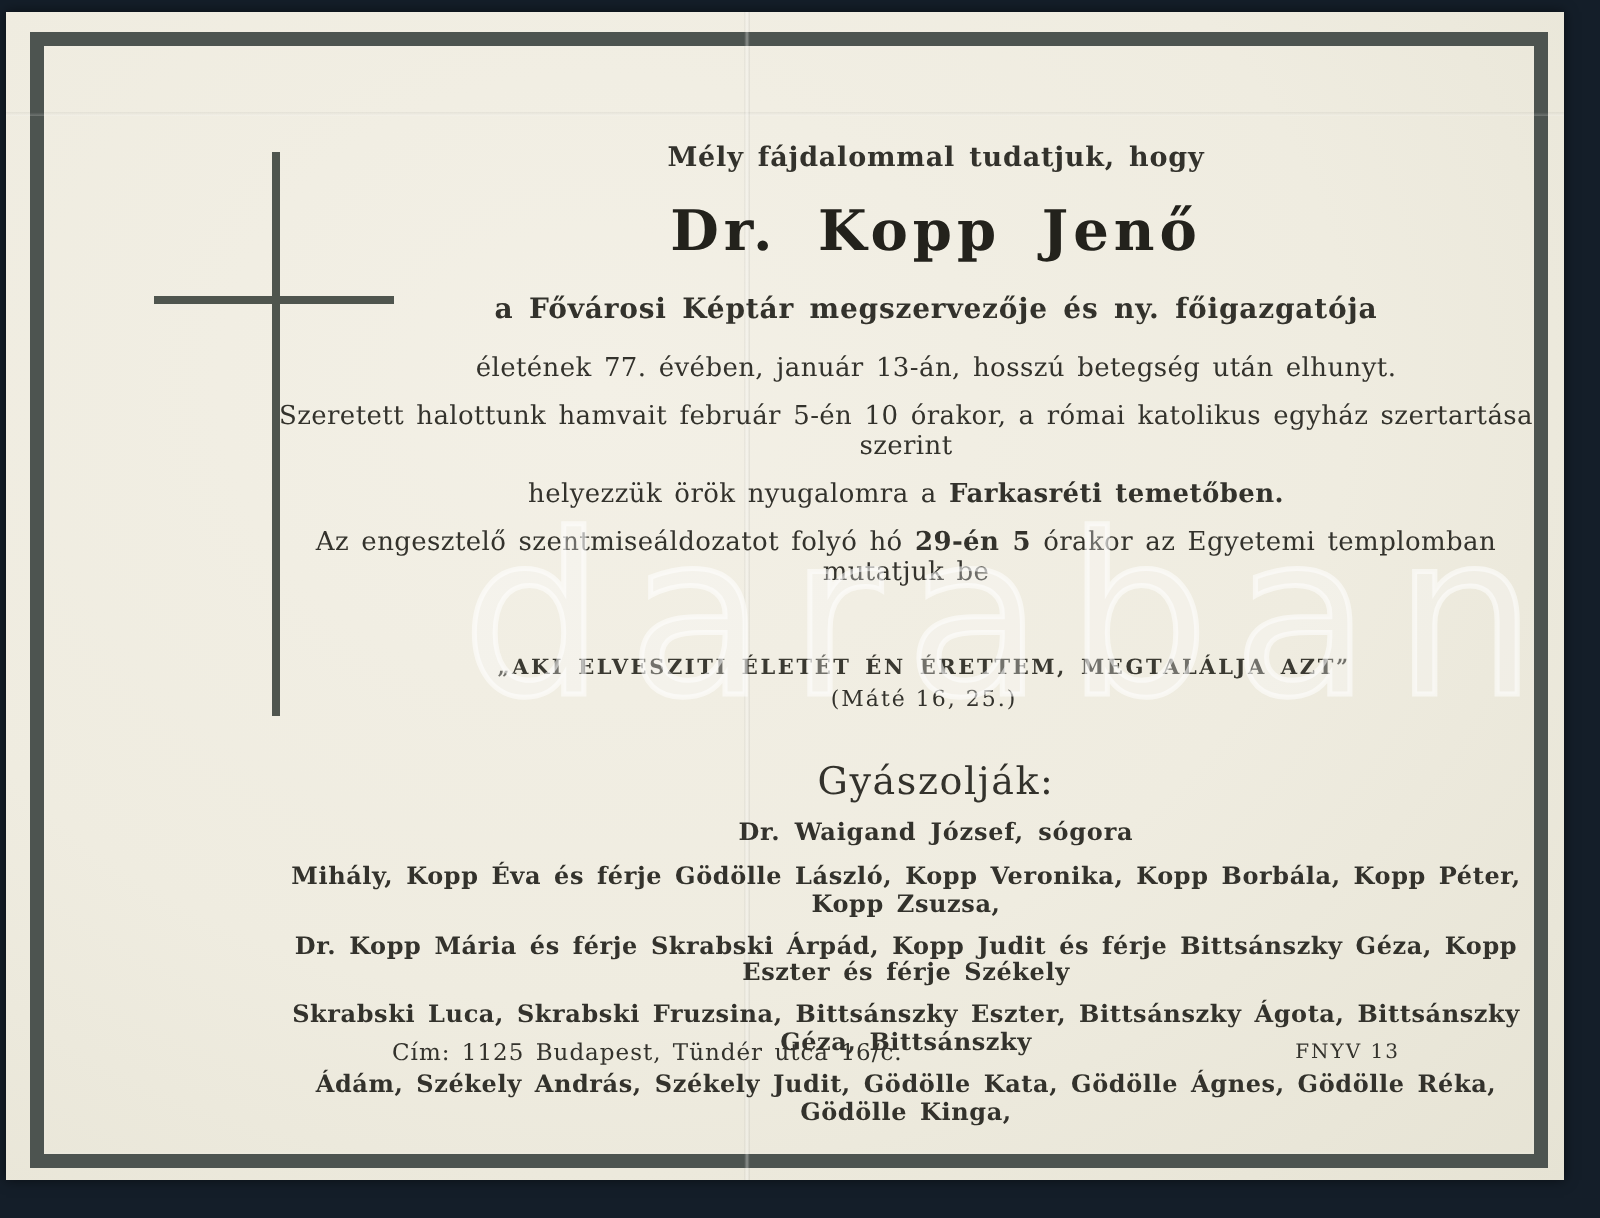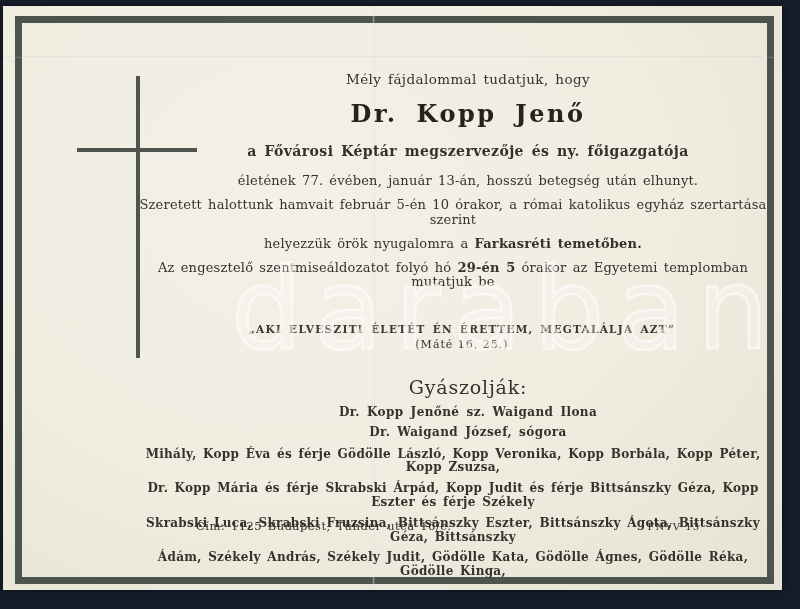--- a/index.html
+++ b/index.html
@@ -42,23 +42,23 @@
   .crease-h{
     position:absolute;left:0;top:50px;width:100%;height:2px;
     background:linear-gradient(to bottom, rgba(0,0,0,0.05), rgba(255,255,255,0.2));
   }
   .content{
     position:absolute;left:125px;top:66px;width:650px;
     text-align:center;color:var(--ink);
   }
   .content p{line-height:1.15;}
   .head-pad{padding-left:30px;}
-  .intro{font-size:13.5px;letter-spacing:0.4px;word-spacing:2px;margin-bottom:13px;}
+  .intro{font-size:13.5px;letter-spacing:0.4px;word-spacing:2px;margin-bottom:13px;font-weight:bold;}
   .name{
-    font-size:24px;font-weight:bold;color:var(--ink-strong);
+    font-size:28px;font-weight:bold;color:var(--ink-strong);
     letter-spacing:2.5px;word-spacing:8px;line-height:1.05;
     margin-bottom:17px;padding-left:30px;
   }
   .subtitle{font-size:14px;font-weight:bold;letter-spacing:0.4px;word-spacing:2.5px;margin-bottom:15px;}
   .bodyline{font-size:13px;letter-spacing:0.2px;word-spacing:1.8px;margin-bottom:9px;}
   .mb-lg{margin-bottom:33px;}
   .quote{
     font-size:10.5px;font-weight:bold;letter-spacing:1.3px;word-spacing:2px;
     margin-bottom:4px;padding-left:18px;color:#3a3931;
   }
@@ -104,21 +104,20 @@
       <p class="bodyline head-pad">életének 77. évében, január 13-án, hosszú betegség után elhunyt.</p>
 
       <p class="bodyline">Szeretett halottunk hamvait február 5-én 10 órakor, a római katolikus egyház szertartása szerint</p>
       <p class="bodyline"><span>helyezzük örök nyugalomra a </span><strong>Farkasréti temetőben.</strong></p>
       <p class="bodyline mb-lg"><span>Az engesztelő szentmiseáldozatot folyó hó </span><strong>29-én 5</strong><span> órakor az Egyetemi templomban mutatjuk be</span></p>
 
       <p class="quote">„AKI ELVESZITI ÉLETÉT ÉN ÉRETTEM, MEGTALÁLJA AZT”</p>
       <p class="quote-ref">(Máté 16, 25.)</p>
 
       <p class="mourn-head">Gyászolják:</p>
-      <p class="mourner">Dr. Kopp Jenőné sz. Waigand Ilona</p>
       <p class="mourner" style="margin-bottom:8px;">Dr. Waigand József, sógora</p>
 
       <p class="family">Mihály, Kopp Éva és férje Gödölle László, Kopp Veronika, Kopp Borbála, Kopp Péter, Kopp Zsuzsa,</p>
       <p class="family">Dr. Kopp Mária és férje Skrabski Árpád, Kopp Judit és férje Bittsánszky Géza, Kopp Eszter és férje Székely</p>
 
       <p class="family">Skrabski Luca, Skrabski Fruzsina, Bittsánszky Eszter, Bittsánszky Ágota, Bittsánszky Géza, Bittsánszky</p>
       <p class="family">Ádám, Székely András, Székely Judit, Gödölle Kata, Gödölle Ágnes, Gödölle Réka, Gödölle Kinga,</p>
 
     </main>
 

